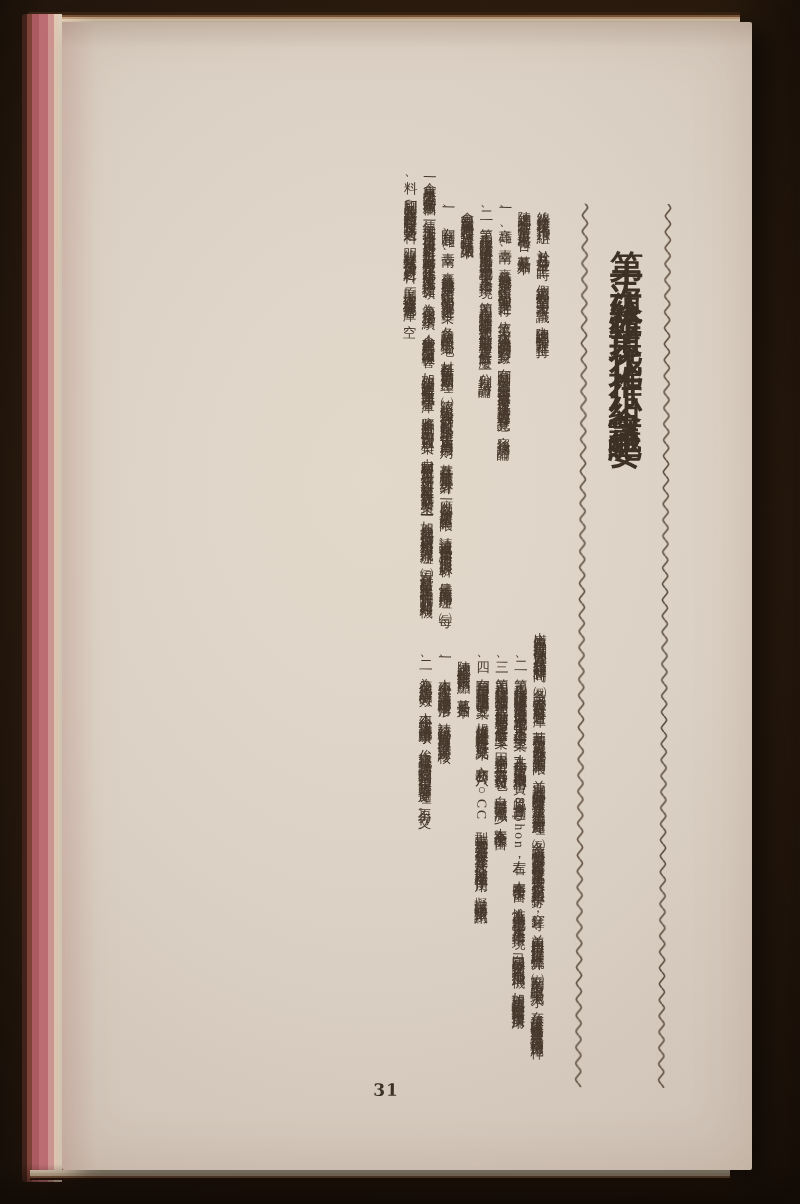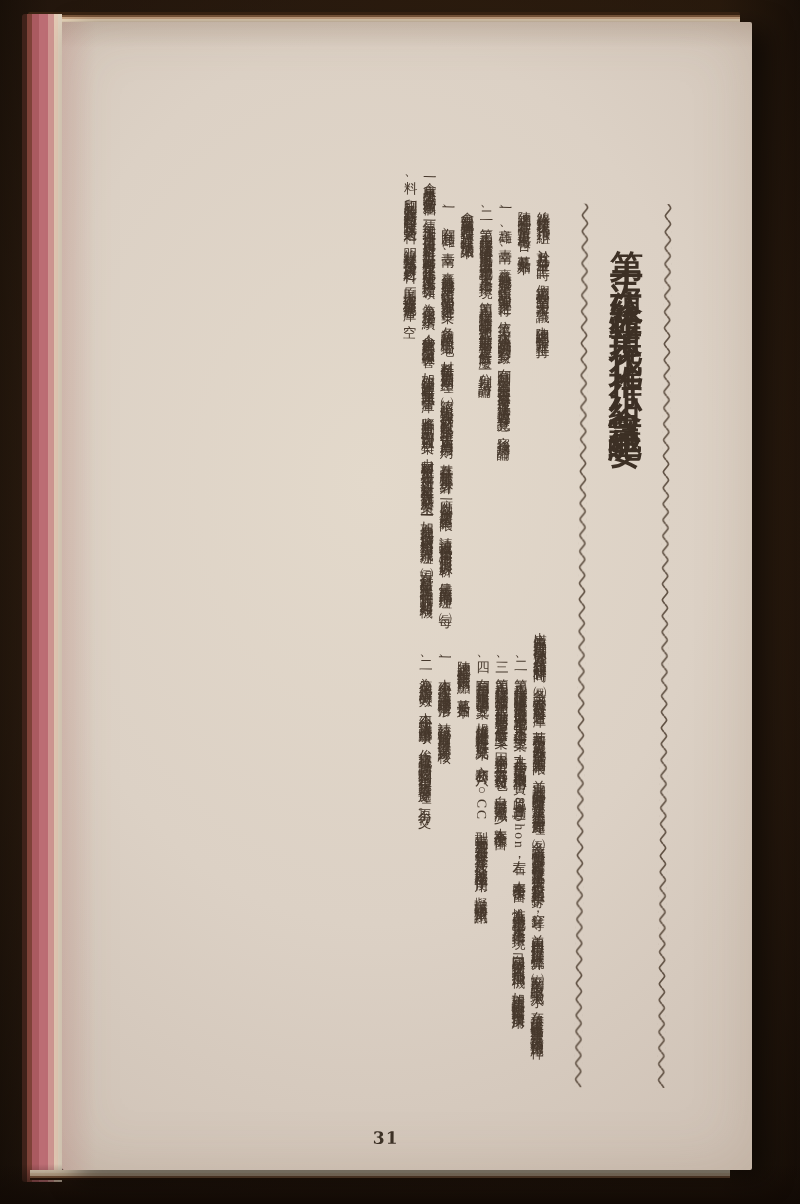--- a/index.html
+++ b/index.html
@@ -51,21 +51,21 @@
   
   .title-block{position:absolute;top:180px;left:516px;height:884px;
     display:flex;flex-direction:row;align-items:stretch;}
   .title-text{writing-mode:vertical-rl;text-orientation:upright;
     font-size:33px;font-weight:600;letter-spacing:10.5px;color:#3d3025;
     margin:0 15px;padding-top:20px;}
   .wave{flex:0 0 auto;opacity:.85;}
   
   .page-num{position:absolute;top:1058px;left:296px;width:64px;text-align:center;
     font-family:"DejaVu Serif", serif;font-size:17px;font-weight:bold;color:#3c3126;
-    letter-spacing:1px;margin-top:48px;}
+    letter-spacing:1px;}
 </style>
 </head>
 <body>
 
 <div class="cover"></div>
 <div class="edge-top"></div>
 <div class="edge-left"></div>
 <div class="edge-bottom"></div>
 <div class="cover-bottom-shade"></div>
 

